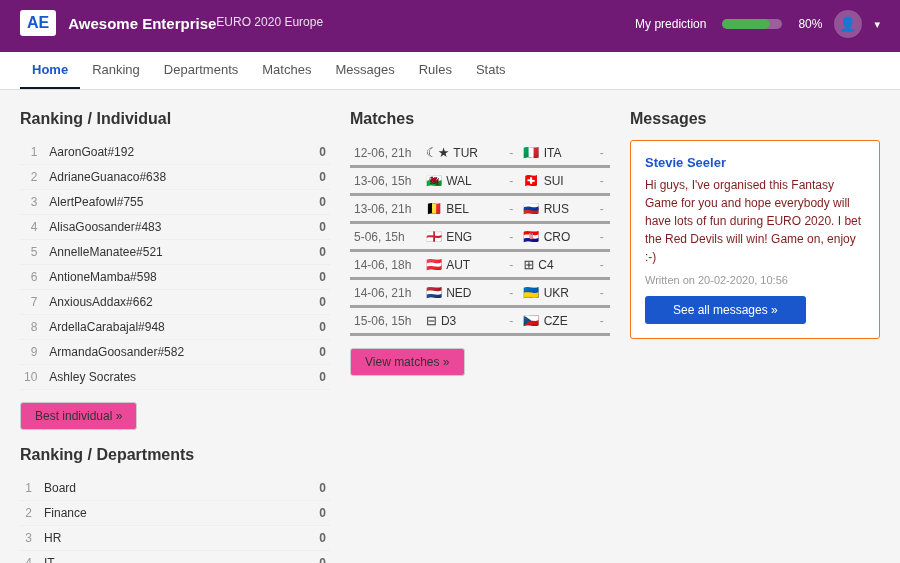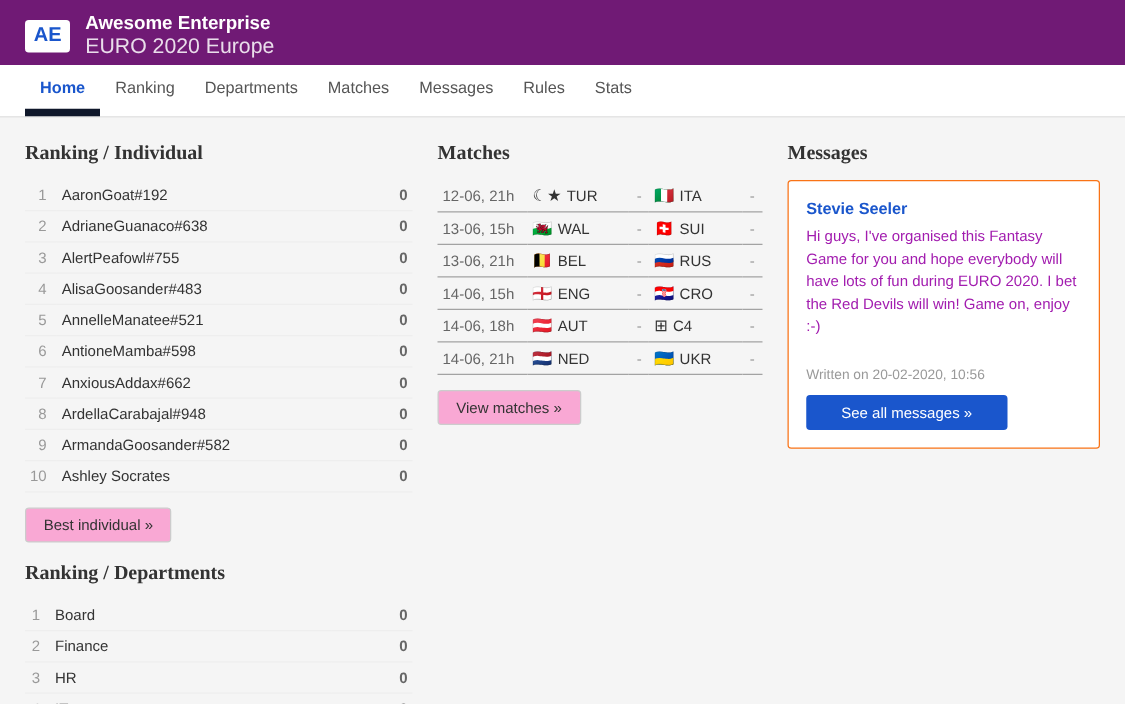--- a/index.html
+++ b/index.html
@@ -17,23 +17,23 @@
     }
     .header-left { display: flex; align-items: center; gap: 12px; }
     .logo-box {
       background: white;
       color: #1a56cc;
       font-weight: bold;
       font-size: 16px;
       padding: 4px 7px;
       border-radius: 3px;
     }
-    .header-brand { display: flex; flex-direction: column; }
+    .header-brand { display: flex; flex-direction: row; }
     .header-title { font-size: 15px; font-weight: bold; }
-    .header-sub { font-size: 17px; opacity: 0.85; }
+    .header-sub { font-size: 12px; opacity: 0.85; }
     .header-right { display: flex; align-items: center; gap: 12px; font-size: 13px; }
     .prediction-label { font-size: 12px; }
     .prediction-bar-wrap {
       display: inline-block;
       width: 60px;
       height: 10px;
       background: rgba(255,255,255,0.3);
       border-radius: 5px;
       vertical-align: middle;
       margin-left: 4px;
@@ -63,75 +63,74 @@
       gap: 0;
     }
     .nav-item {
       padding: 10px 12px;
       font-size: 13px;
       color: #555;
       cursor: pointer;
       border-bottom: 2px solid transparent;
       text-decoration: none;
     }
-    .nav-item.active { color: #1a56cc; border-bottom: 6px solid #0f172a; font-weight: bold; }
+    .nav-item.active { color: #1a56cc; border-bottom: 2px solid #0f172a; font-weight: bold; }
 
     
     .main {
       padding: 20px;
       display: flex;
       gap: 20px;
       align-items: flex-start;
     }
 
     
     .panel-left { flex: 0 0 310px; }
     .panel-center { flex: 0 0 260px; }
     .panel-right { flex: 1; }
 
     .section-title {
       font-size: 16px;
       font-weight: bold;
       color: #333;
       margin-bottom: 12px;
-      font-family: Liberation Serif, serif;
     }
 
     
     .ranking-table { width: 100%; border-collapse: collapse; }
     .ranking-table tr { border-bottom: 1px solid #eee; }
     .ranking-table td { padding: 5px 4px; font-size: 12px; }
     .ranking-table td:first-child { color: #999; width: 20px; text-align: right; padding-right: 8px; }
     .ranking-table td:nth-child(2) { flex: 1; }
     .ranking-table td:last-child { text-align: right; color: #666; font-weight: bold; }
 
     .btn {
-      background: #f9a8d4;
+      background: #ec4899;
       border: 1px solid #ccc;
       padding: 6px 14px;
       font-size: 12px;
       cursor: pointer;
       border-radius: 3px;
       color: #333;
       margin-top: 12px;
       display: inline-block;
     }
 
     
     .matches-table { width: 100%; border-collapse: collapse; }
-    .matches-table tr { border-bottom: 1px solid #a3a3a3; }
+    .matches-table tr { border-bottom: 3px solid #a3a3a3; }
     .matches-table td { padding: 5px 4px; font-size: 12px; vertical-align: middle; }
     .match-date { color: #666; white-space: nowrap; width: 72px; }
     .match-team { display: flex; align-items: center; gap: 4px; }
     .match-sep { color: #999; text-align: center; padding: 0 4px; }
 
     
     .messages-panel { background: white; border: 1px solid #f97316; padding: 14px; border-radius: 3px; }
     .message-author { color: #1a56cc; font-weight: bold; font-size: 13px; margin-bottom: 6px; }
-    .message-text { font-size: 12px; color: #a21caf; line-height: 1.5; margin-bottom: 24px; }
+    .message-text { font-size: 12px; color: #7f1d1d; line-height: 1.5; margin-bottom: 8px; }
     .message-date { font-size: 11px; color: #999; margin-bottom: 10px; }
     .btn-blue {
       background: #1a56cc;
       color: white;
       border: none;
       padding: 7px 28px;
       font-size: 12px;
       cursor: pointer;
       border-radius: 3px;
     }
@@ -142,20 +141,29 @@
 <body>
 
 <header class="header">
   <div class="header-left">
     <div class="logo-box">AE</div>
     <div class="header-brand">
       <span class="header-title">Awesome Enterprise</span>
       <span class="header-sub">EURO 2020 Europe</span>
     </div>
   </div>
+  <div class="header-right">
+    <span class="prediction-label">My prediction</span>
+    <div class="prediction-bar-wrap">
+      <div class="prediction-bar-fill" style="width:80%"></div>
+    </div>
+    <span class="prediction-pct">80%</span>
+    <div class="user-icon">👤</div>
+    <span style="color:white;font-size:11px;">▾</span>
+  </div>
 </header>
 
 <nav class="nav">
   <a class="nav-item active">Home</a>
   <a class="nav-item">Ranking</a>
   <a class="nav-item">Departments</a>
   <a class="nav-item">Matches</a>
   <a class="nav-item">Messages</a>
   <a class="nav-item">Rules</a>
   <a class="nav-item">Stats</a>
@@ -298,21 +306,21 @@
     <td class="match-sep">-</td>
     <td>
       <div class="match-team">
         <span style="font-size:13px;">🇷🇺</span>
         <span>RUS</span>
       </div>
     </td>
     <td class="match-sep">-</td>
   </tr>
           <tr>
-    <td class="match-date">14-06, 15h</td>
+    <td class="match-date">5-06, 15h</td>
     <td>
       <div class="match-team">
         <span style="font-size:13px;">🏴󠁧󠁢󠁥󠁮󠁧󠁿</span>
         <span>ENG</span>
       </div>
     </td>
     <td class="match-sep">-</td>
     <td>
       <div class="match-team">
         <span style="font-size:13px;">🇭🇷</span>
@@ -344,20 +352,37 @@
       <div class="match-team">
         <span style="font-size:13px;">🇳🇱</span>
         <span>NED</span>
       </div>
     </td>
     <td class="match-sep">-</td>
     <td>
       <div class="match-team">
         <span style="font-size:13px;">🇺🇦</span>
         <span>UKR</span>
+      </div>
+    </td>
+    <td class="match-sep">-</td>
+  </tr>
+          <tr>
+    <td class="match-date">15-06, 15h</td>
+    <td>
+      <div class="match-team">
+        <span style="font-size:13px;">⊟</span>
+        <span>D3</span>
+      </div>
+    </td>
+    <td class="match-sep">-</td>
+    <td>
+      <div class="match-team">
+        <span style="font-size:13px;">🇨🇿</span>
+        <span>CZE</span>
       </div>
     </td>
     <td class="match-sep">-</td>
   </tr>
         </tbody>
     </table>
     <button class="btn">View matches »</button>
   </div>
 
   <div class="panel-right">

